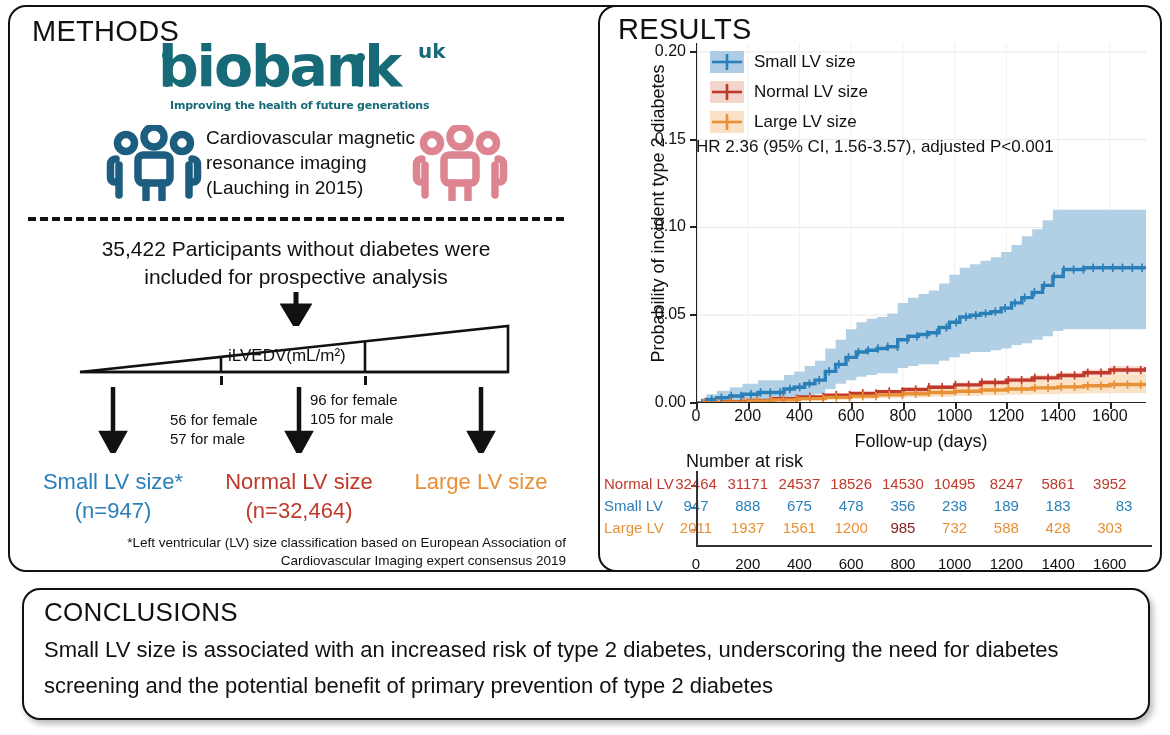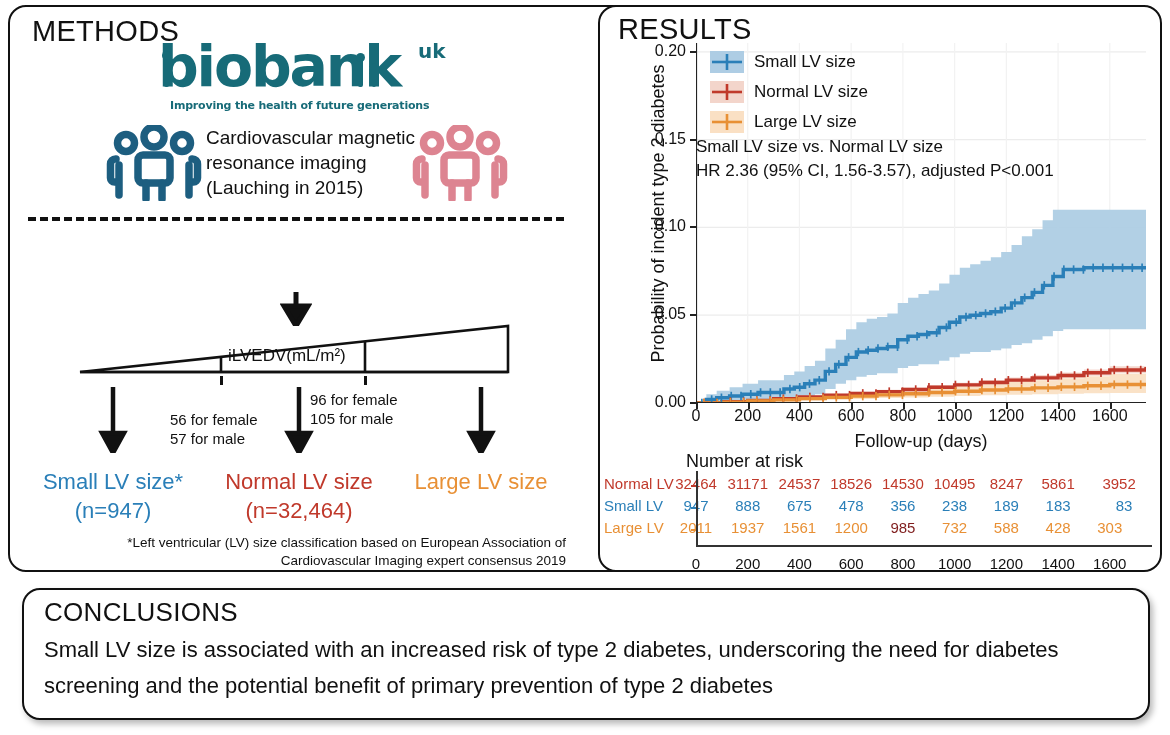--- a/index.html
+++ b/index.html
@@ -216,20 +216,24 @@
     </div>
 
     <div id="cmr-text">
       <div>Cardiovascular magnetic</div>
       <div>resonance imaging</div>
       <div>(Lauching in 2015)</div>
     </div>
 
     <div id="divider"></div>
 
+    <div id="participants-text">
+      <div>35,422 Participants without diabetes were</div>
+      <div>included for prospective analysis</div>
+    </div>
 
     <div class="arrow-down" style="left:270px; top:285px;">
       <svg width="32" height="34" viewBox="0 0 32 34" aria-hidden="true">
         <path d="M16 0 L16 16 M16 34 L4 14 L28 14 Z" stroke="#111" stroke-width="5" fill="#111"></path>
       </svg>
     </div>
 
     <div id="wedge-wrap">
       <svg width="436" height="54" viewBox="0 0 436 54" aria-hidden="true">
         <path d="M2 50 L430 4 L430 50 Z" fill="none" stroke="#111" stroke-width="2.6"></path>
@@ -476,38 +480,37 @@
           </svg></div>
         <div class="legend-row" style="left: 154px; top: 75px;">Normal LV size</div>
         <div class="legend-swatch" style="left: 110px; top: 104px; background: rgb(250, 224, 196);"><svg width="34" height="22" viewBox="0 0 34 22">
             <line x1="2" y1="11" x2="32" y2="11" stroke="#e89035" stroke-width="2.6"></line>
             <line x1="17" y1="3" x2="17" y2="19" stroke="#e89035" stroke-width="2.6"></line>
           </svg></div>
         <div class="legend-row" style="left: 154px; top: 105px;">Large LV size</div>
       </div>
 
     <div id="hr-text">
-      <div>Small LV size vs. Normal LV size</div>
       <div>HR 2.36 (95% CI, 1.56-3.57), adjusted P&lt;0.001</div>
     </div>
 
     <div id="nar-title">Number at risk</div>
 
     <div id="risk-table">
         <div class="risk-lab" style="color: rgb(192, 57, 43); top: 0px; right: 462px;">Normal LV</div>
         <div style="position: absolute; width: 5px; height: 1.5px; background: rgb(192, 57, 43); left: 79px; top: 10px;"></div>
         <div class="risk-val" style="color: rgb(192, 57, 43); top: 0px; left: 58px;">32464</div>
         <div class="risk-val" style="color: rgb(192, 57, 43); top: 0px; left: 109.724px;">31171</div>
         <div class="risk-val" style="color: rgb(192, 57, 43); top: 0px; left: 161.448px;">24537</div>
         <div class="risk-val" style="color: rgb(192, 57, 43); top: 0px; left: 213.172px;">18526</div>
         <div class="risk-val" style="color: rgb(192, 57, 43); top: 0px; left: 264.897px;">14530</div>
         <div class="risk-val" style="color: rgb(192, 57, 43); top: 0px; left: 316.621px;">10495</div>
         <div class="risk-val" style="color: rgb(192, 57, 43); top: 0px; left: 368.345px;">8247</div>
         <div class="risk-val" style="color: rgb(192, 57, 43); top: 0px; left: 420.069px;">5861</div>
-        <div class="risk-val" style="color: rgb(192, 57, 43); top: 0px; left: 471.793px; text-align: right;">3952</div>
+        <div class="risk-val" style="color: rgb(192, 57, 43); top: 0px; left: 471.793px;">3952</div>
         <div class="risk-lab" style="color: rgb(42, 127, 184); top: 22px; right: 462px;">Small  LV</div>
         <div style="position: absolute; width: 5px; height: 1.5px; background: rgb(42, 127, 184); left: 79px; top: 32px;"></div>
         <div class="risk-val" style="color: rgb(42, 127, 184); top: 22px; left: 58px;">947</div>
         <div class="risk-val" style="color: rgb(42, 127, 184); top: 22px; left: 109.724px;">888</div>
         <div class="risk-val" style="color: rgb(42, 127, 184); top: 22px; left: 161.448px;">675</div>
         <div class="risk-val" style="color: rgb(42, 127, 184); top: 22px; left: 213.172px;">478</div>
         <div class="risk-val" style="color: rgb(42, 127, 184); top: 22px; left: 264.897px;">356</div>
         <div class="risk-val" style="color: rgb(42, 127, 184); top: 22px; left: 316.621px;">238</div>
         <div class="risk-val" style="color: rgb(42, 127, 184); top: 22px; left: 368.345px;">189</div>
         <div class="risk-val" style="color: rgb(42, 127, 184); top: 22px; left: 420.069px;">183</div>

